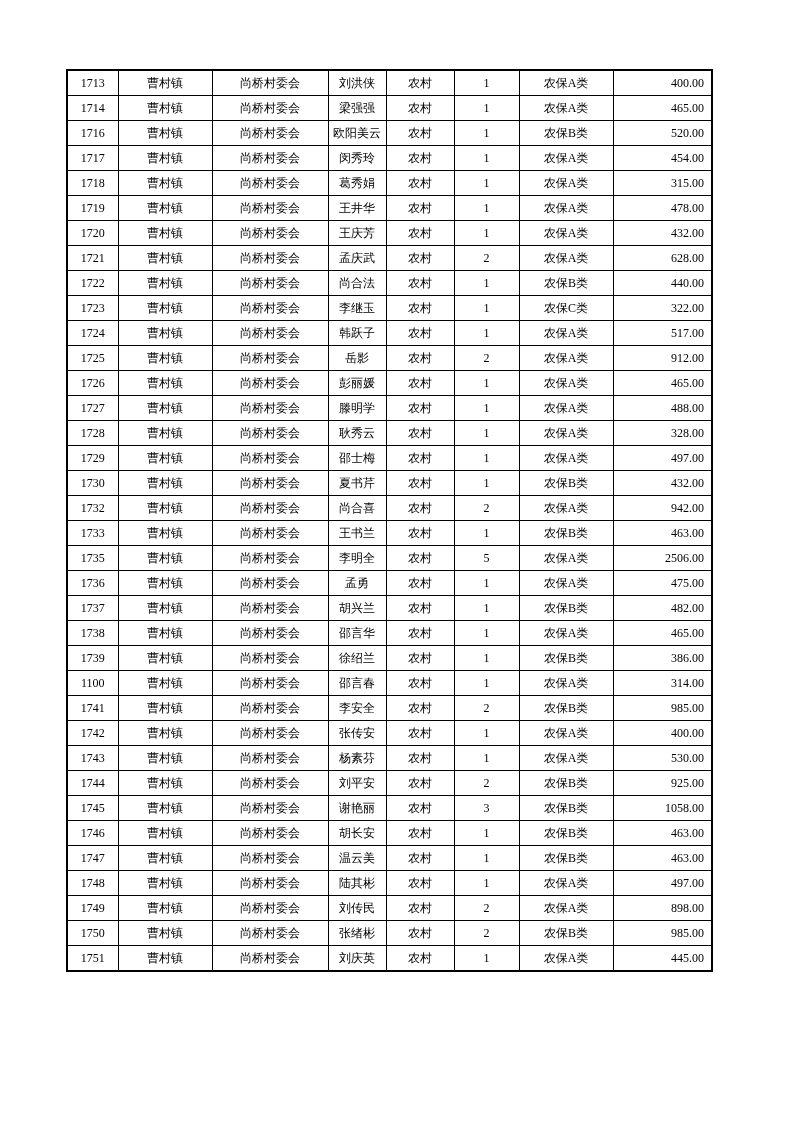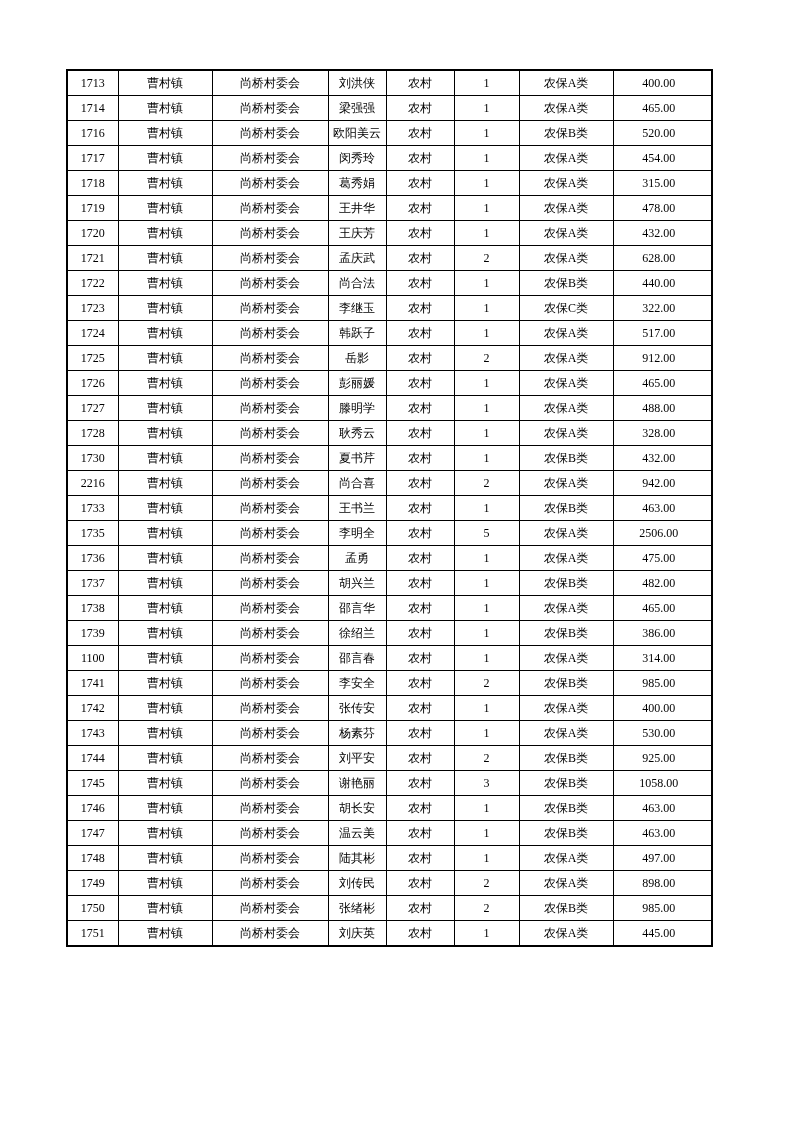--- a/index.html
+++ b/index.html
@@ -34,20 +34,21 @@
     padding: 0;
     font-size: 12px;
     line-height: 24px;
     color: #000000;
     text-align: center;
     vertical-align: middle;
     white-space: nowrap;
     overflow: hidden;
   }
   table.grid td.c7 {
+    text-align: right;
     padding-right: 7px;
   }
 </style>
 </head>
 <body>
 
 <div class="sheet">
   <table class="grid">
     <colgroup>
       <col style="width:51px">
@@ -204,31 +205,41 @@
           <td class="c0">1728</td>
           <td class="c1">曹村镇</td>
           <td class="c2">尚桥村委会</td>
           <td class="c3">耿秀云</td>
           <td class="c4">农村</td>
           <td class="c5">1</td>
           <td class="c6">农保A类</td>
           <td class="c7">328.00</td>
         </tr>
         <tr>
+          <td class="c0">1729</td>
+          <td class="c1">曹村镇</td>
+          <td class="c2">尚桥村委会</td>
+          <td class="c3">邵士梅</td>
+          <td class="c4">农村</td>
+          <td class="c5">1</td>
+          <td class="c6">农保A类</td>
+          <td class="c7">497.00</td>
+        </tr>
+        <tr>
           <td class="c0">1730</td>
           <td class="c1">曹村镇</td>
           <td class="c2">尚桥村委会</td>
           <td class="c3">夏书芹</td>
           <td class="c4">农村</td>
           <td class="c5">1</td>
           <td class="c6">农保B类</td>
           <td class="c7">432.00</td>
         </tr>
         <tr>
-          <td class="c0">2216</td>
+          <td class="c0">1732</td>
           <td class="c1">曹村镇</td>
           <td class="c2">尚桥村委会</td>
           <td class="c3">尚合喜</td>
           <td class="c4">农村</td>
           <td class="c5">2</td>
           <td class="c6">农保A类</td>
           <td class="c7">942.00</td>
         </tr>
         <tr>
           <td class="c0">1733</td>

